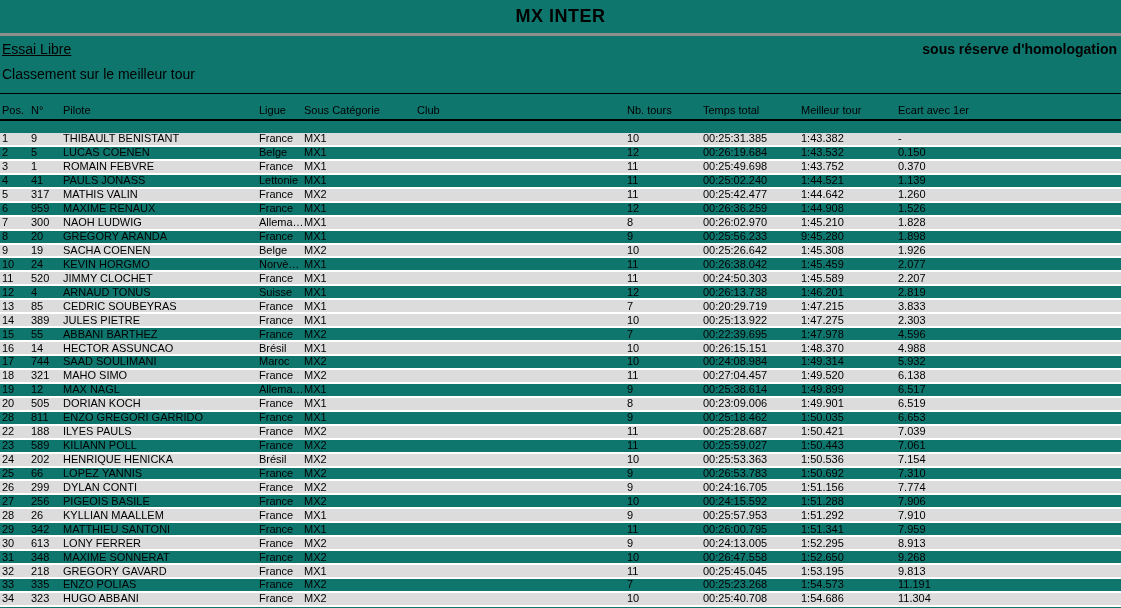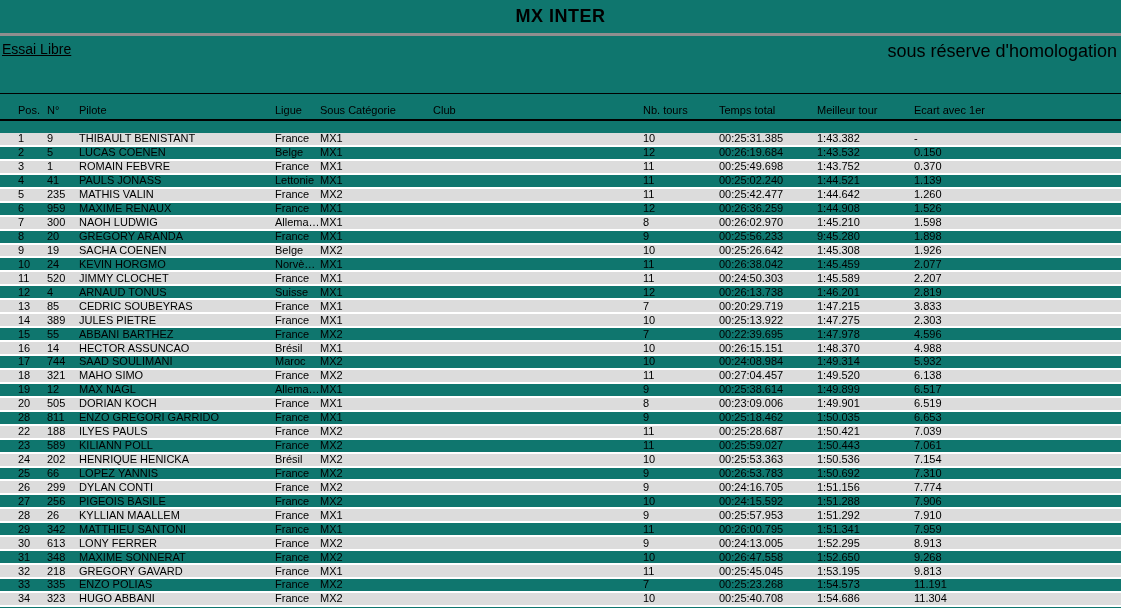--- a/index.html
+++ b/index.html
@@ -6,28 +6,28 @@
   .page{
     position:relative;width:1121px;height:608px;background:#0f766e;
     font-family:"Liberation Sans","DejaVu Sans",sans-serif;color:#000;overflow:hidden;
   }
   .title{
     position:absolute;top:6px;left:0;width:100%;text-align:center;
     font-size:18px;font-weight:bold;letter-spacing:0.5px;
   }
   .rule-top{position:absolute;top:33px;left:0;width:1121px;height:3px;background:#8f8f8f;}
   .session{position:absolute;top:41px;left:2px;font-size:14px;text-decoration:underline;}
-  .note{position:absolute;top:41px;right:4px;font-size:18px;}
+  .note{position:absolute;top:41px;right:4px;font-size:14px;font-weight:bold;}
   .subtitle{position:absolute;top:66px;left:2px;font-size:14px;}
   .rule-thin{position:absolute;top:93px;left:0;width:1121px;height:1px;background:#000;}
   .rule-thick{position:absolute;top:119px;left:0;width:1121px;height:2px;background:#000;}
   .grid-cols{
     display:grid;
     grid-template-columns:29px 32px 196px 45px 113px 210px 76px 98px 97px 1fr;
-    padding-left:18px;box-sizing:border-box;width:1121px;
+    padding-left:2px;box-sizing:border-box;width:1121px;
   }
   .colheaders{
     position:absolute;top:102px;left:0;height:16px;font-size:11px;
     align-items:center;
   }
   .tbody{position:absolute;top:133px;left:0;width:1121px;}
   .row{
     height:13.94px;font-size:11px;line-height:11px;
     align-items:center;box-sizing:border-box;border-bottom:2px solid #fff;
   }
@@ -35,20 +35,21 @@
   .cell{white-space:nowrap;overflow:hidden;}
 </style>
 </head>
 <body>
 
 <div class="page">
   <div class="title">MX INTER</div>
   <div class="rule-top"></div>
   <div class="session">Essai Libre</div>
   <div class="note">sous réserve d'homologation</div>
+  <div class="subtitle">Classement sur le meilleur tour</div>
   <div class="rule-thin"></div>
   <div class="colheaders grid-cols">
       <div class="cell">Pos.</div>
       <div class="cell">N°</div>
       <div class="cell">Pilote</div>
       <div class="cell">Ligue</div>
       <div class="cell">Sous Catégorie</div>
       <div class="cell">Club</div>
       <div class="cell">Nb. tours</div>
       <div class="cell">Temps total</div>
@@ -100,21 +101,21 @@
         <div class="cell">Lettonie</div>
         <div class="cell">MX1</div>
         <div class="cell"></div>
         <div class="cell">11</div>
         <div class="cell">00:25:02.240</div>
         <div class="cell">1:44.521</div>
         <div class="cell">1.139</div>
       </div>
       <div class="row grid-cols shaded">
         <div class="cell">5</div>
-        <div class="cell">235</div>
+        <div class="cell">317</div>
         <div class="cell">MATHIS VALIN</div>
         <div class="cell">France</div>
         <div class="cell">MX2</div>
         <div class="cell"></div>
         <div class="cell">11</div>
         <div class="cell">00:25:42.477</div>
         <div class="cell">1:44.642</div>
         <div class="cell">1.260</div>
       </div>
       <div class="row grid-cols">
@@ -132,21 +133,21 @@
       <div class="row grid-cols shaded">
         <div class="cell">7</div>
         <div class="cell">300</div>
         <div class="cell">NAOH LUDWIG</div>
         <div class="cell">Allema…</div>
         <div class="cell">MX1</div>
         <div class="cell"></div>
         <div class="cell">8</div>
         <div class="cell">00:26:02.970</div>
         <div class="cell">1:45.210</div>
-        <div class="cell">1.598</div>
+        <div class="cell">1.828</div>
       </div>
       <div class="row grid-cols">
         <div class="cell">8</div>
         <div class="cell">20</div>
         <div class="cell">GREGORY ARANDA</div>
         <div class="cell">France</div>
         <div class="cell">MX1</div>
         <div class="cell"></div>
         <div class="cell">9</div>
         <div class="cell">00:25:56.233</div>

